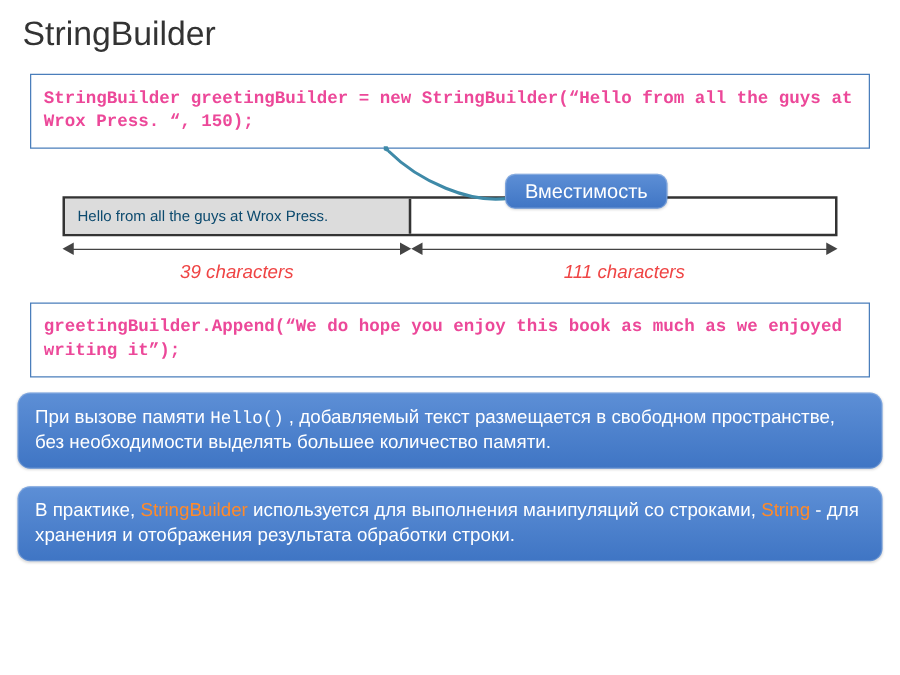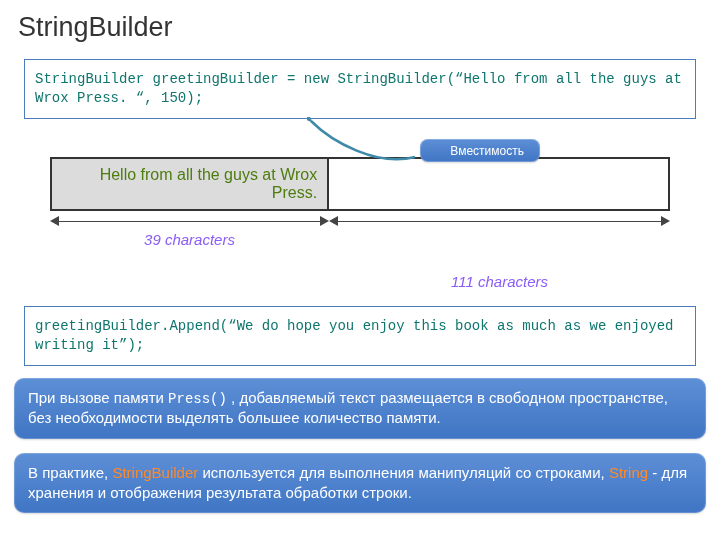--- a/index.html
+++ b/index.html
@@ -17,34 +17,34 @@
     color: #333;
     padding: 12px 0 10px 18px;
     font-weight: 400;
   }
   .code-box {
     margin: 6px 24px 10px 24px;
     border: 1px solid #4a7ebb;
     padding: 10px 10px;
     font-family: "Courier New", monospace;
     font-size: 14px;
-    font-weight: normal;
+    font-weight: bold;
     line-height: 1.35;
-    color: #0f766e;
+    color: #ec4899;
     background: #fff;
   }
   .capacity-label {
     position: absolute;
-    left: 420px;
+    left: 404px;
     top: 139px;
     background: linear-gradient(#5d8fd6, #3f75c4);
     color: #fff;
     padding: 6px 16px 4px 16px;
     border-radius: 8px;
-    font-size: 12px;
+    font-size: 16px;
     line-height: 1.1;
     min-width: 120px;
     box-shadow: inset 0 0 0 1px rgba(255,255,255,.25), 0 1px 2px rgba(0,0,0,.15);
     text-align: right;
   }
   .arrow-svg {
     position: absolute;
     left: 307px;
     top: 117px;
     pointer-events: none;
@@ -52,54 +52,54 @@
   .buffer-wrap {
     margin: 38px 50px 0 50px;
   }
   .buffer-row {
     display: flex;
     border: 2px solid #333;
   }
   .buffer-cell {
     border-right: 2px solid #333;
     background: #dcdcdc;
-    color: #4d7c0f;
-    font-size: 16px;
+    color: #0c4a6e;
+    font-size: 12px;
     padding: 7px 10px;
-    text-align: right;
+    text-align: left;
   }
   .buffer-cell.left { flex: 0 0 45%; }
   .buffer-cell.right { flex: 1; border-right: none; }
   .arrows-row {
     display: flex;
     margin-top: 4px;
   }
   .seg { flex: 0 0 45%; display: flex; flex-direction: column; align-items: center; }
-  .seg.right { flex: 1; gap: 42px; }
+  .seg.right { flex: 1; }
   .dbl-arrow {
     position: relative;
     height: 10px;
     width: 100%;
     margin: 2px 0 2px 0;
   }
   .dbl-arrow .line {
     position: absolute;
     left: 8px; right: 8px; top: 4px;
     height: 1px; background: #444;
   }
   .dbl-arrow .cap {
     position: absolute; top: -1px; width: 0; height: 0;
     border-top: 5px solid transparent;
     border-bottom: 5px solid transparent;
   }
   .dbl-arrow .cap.l { left: 0; border-right: 9px solid #444; }
   .dbl-arrow .cap.r { right: 0; border-left: 9px solid #444; }
   .seg-label {
     font-size: 15px;
-    color: #8b5cf6;
+    color: #ef4444;
     font-style: italic;
     margin-top: 2px;
   }
   .info-box {
     margin: 12px 14px 0 14px;
     background: linear-gradient(#5d8fd6, #3f75c4);
     color: #fff;
     border-radius: 10px;
     padding: 10px 14px;
     font-size: 15px;
@@ -150,18 +150,18 @@
           <div class="cap r"></div>
       </div>
       <div class="seg-label">111 characters</div>
     </div>
   </div>
 </div>
 
 <div class="code-box second">greetingBuilder.Append(“We do hope you enjoy this book as much as we enjoyed writing it”);</div>
 
 <div class="info-box">
-  <span>При вызове памяти </span><span class="mono">Press()</span><span> , добавляемый текст размещается в свободном пространстве, без необходимости выделять большее количество памяти.</span>
+  <span>При вызове памяти </span><span class="mono">Hello()</span><span> , добавляемый текст размещается в свободном пространстве, без необходимости выделять большее количество памяти.</span>
 </div>
 
 <div class="info-box info2">
   <span>В практике, </span><span class="hl-orange">StringBuilder</span><span> используется для выполнения манипуляций со строками, </span><span class="hl-orange2">String</span><span>  - для хранения и отображения результата обработки строки.</span>
 </div>
 
 </body></html>

